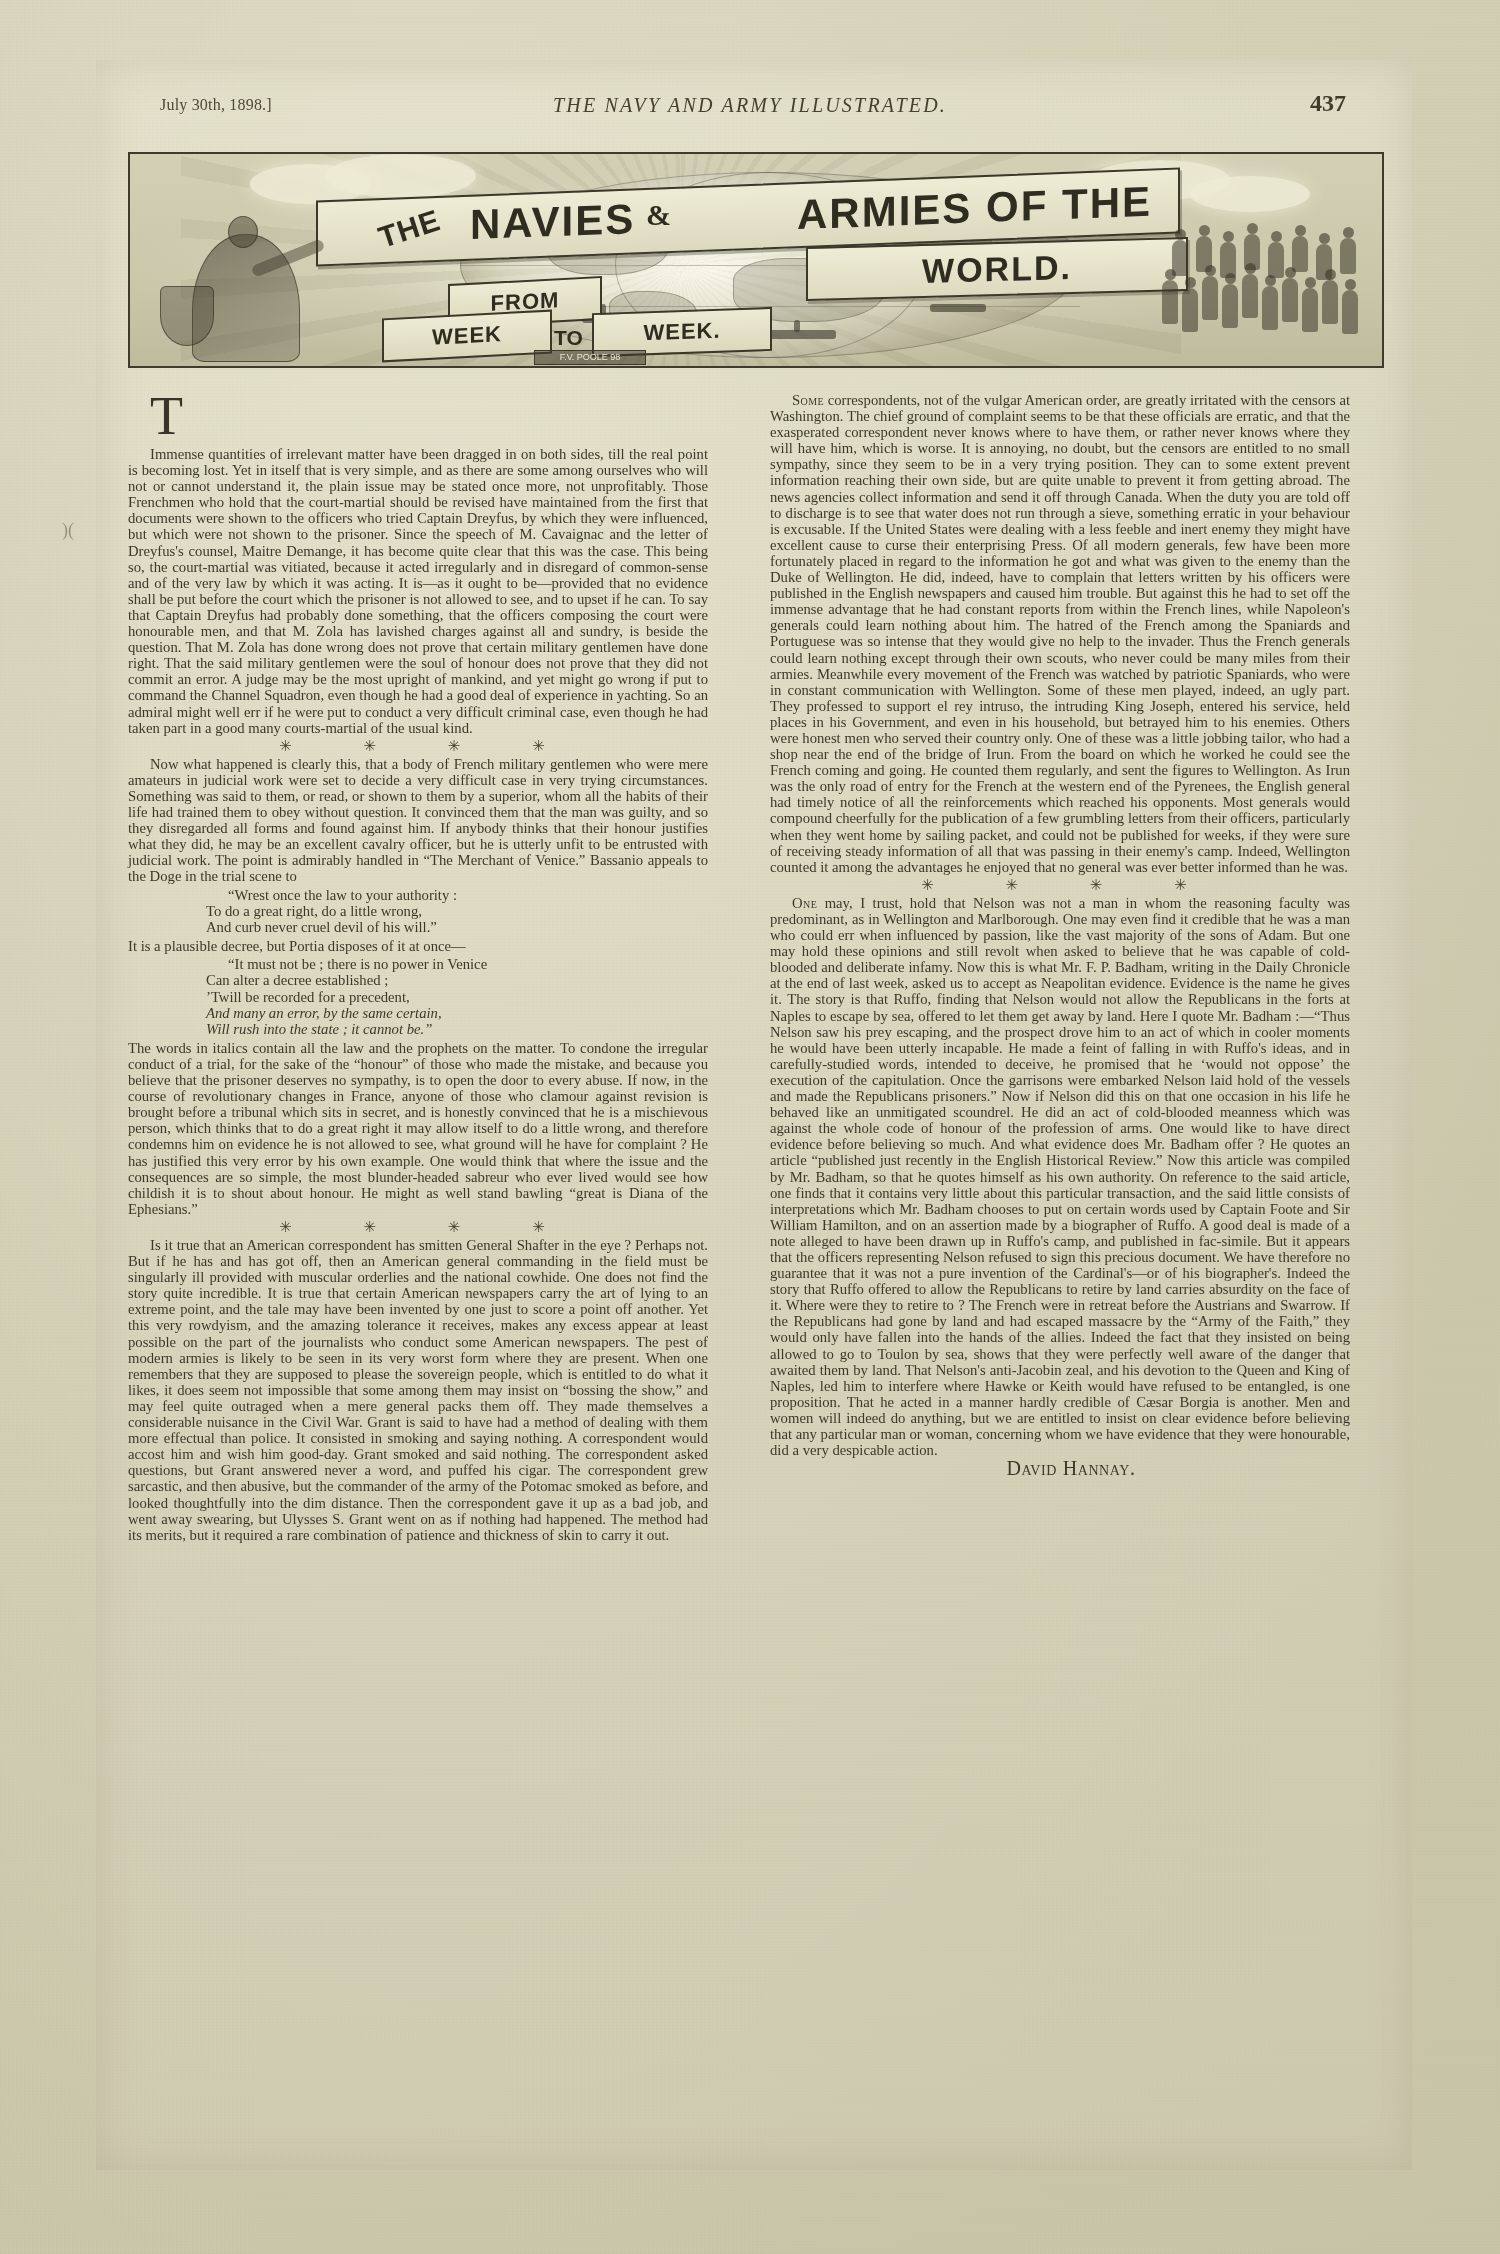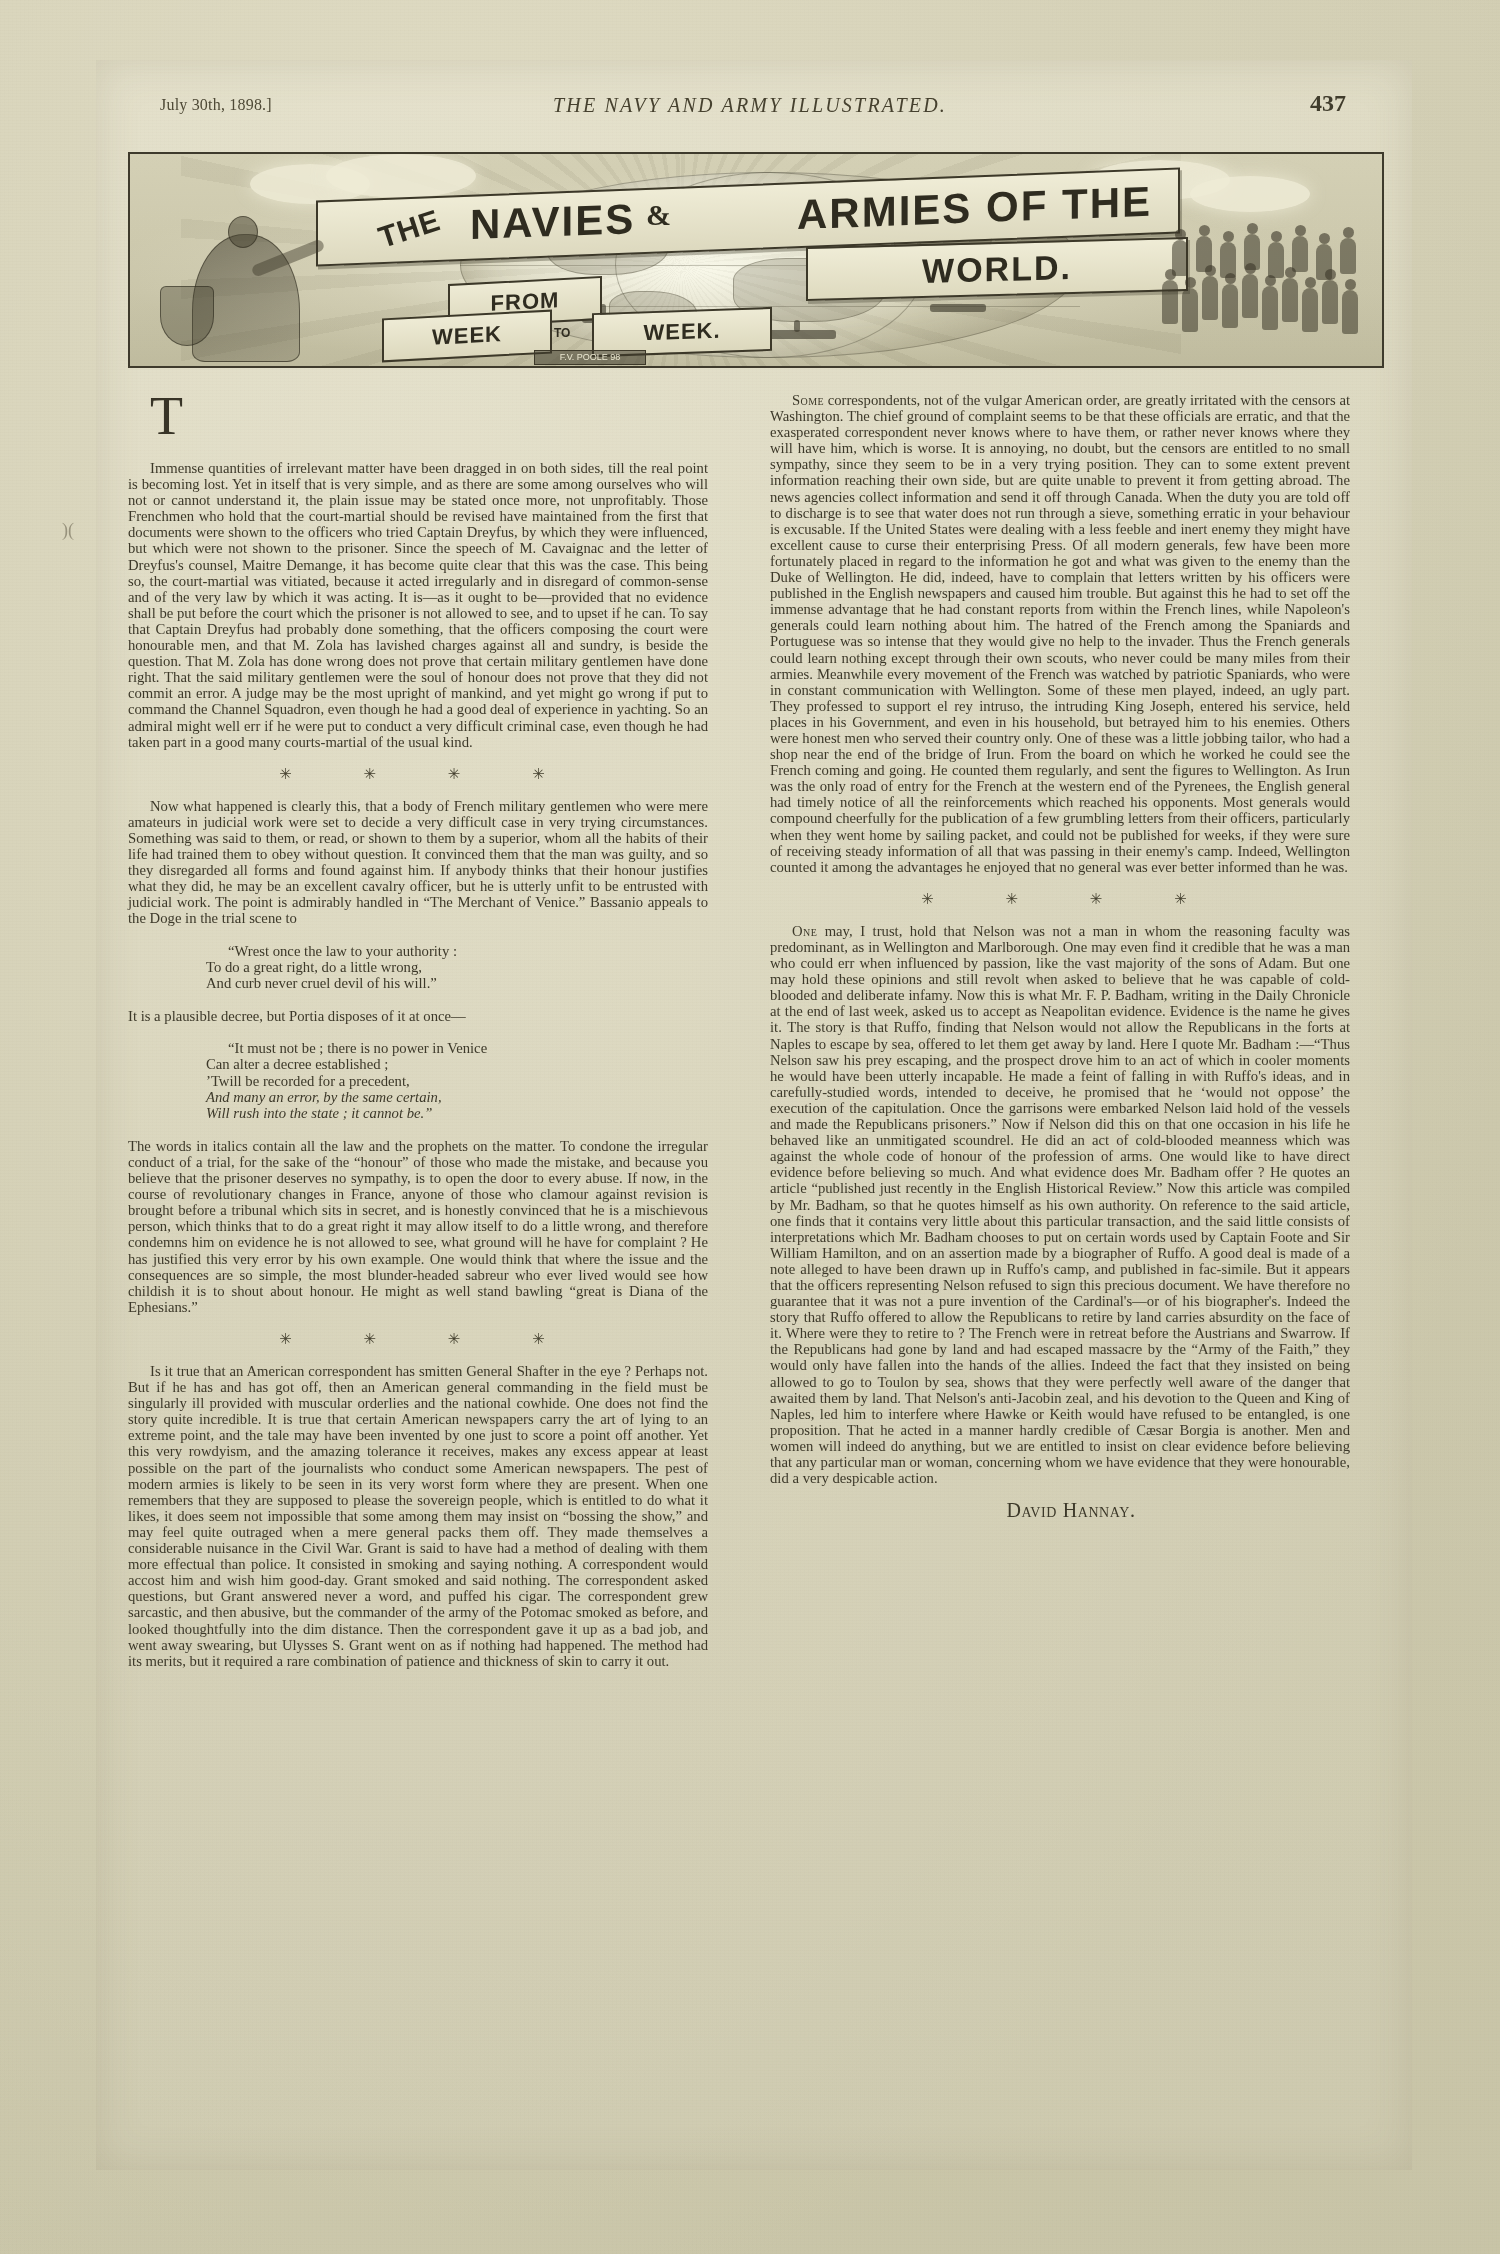--- a/index.html
+++ b/index.html
@@ -208,21 +208,21 @@
     width: 166px; height: 40px;
     background: linear-gradient(180deg,#eeebd5,#dcd8bd);
     border: 2px solid #3c3829;
     transform: skewY(-3deg);
   }
   .ribbon-to {
     position: absolute;
     left: 424px; top: 172px;
     font-family: "Liberation Sans", sans-serif;
     font-weight: bold;
-    font-size: 12px;
+    font-size: 21px;
     color: #2f2c20;
   }
   .ribbon-week2 {
     position: absolute;
     left: 462px; top: 156px;
     width: 176px; height: 40px;
     background: linear-gradient(180deg,#eeebd5,#dcd8bd);
     border: 2px solid #3c3829;
     transform: skewY(-2deg);
   }
@@ -317,21 +317,21 @@
   }
   .col.left  { left: 128px; }
   .col.right { left: 770px; }
 
   .col p {
     margin: 0 0 0 0;
     text-indent: 22px;
     -webkit-hyphens: auto;
     hyphens: auto;
   }
-  .col p + p { margin-top: 16px; }
+  .col p + p { margin-top: 2px; }
 
   .dropcap-para {
     position: relative;
     text-indent: 0;
     min-height: 52px;
   }
   .dropcap {
     float: left;
     font-size: 54px;
     line-height: 44px;

